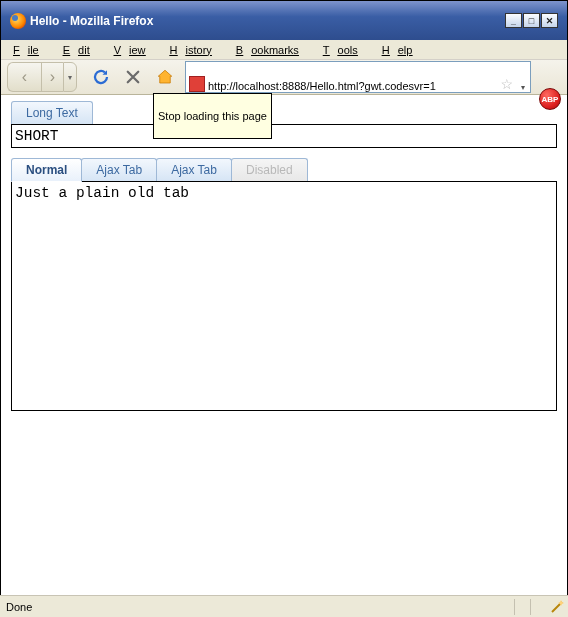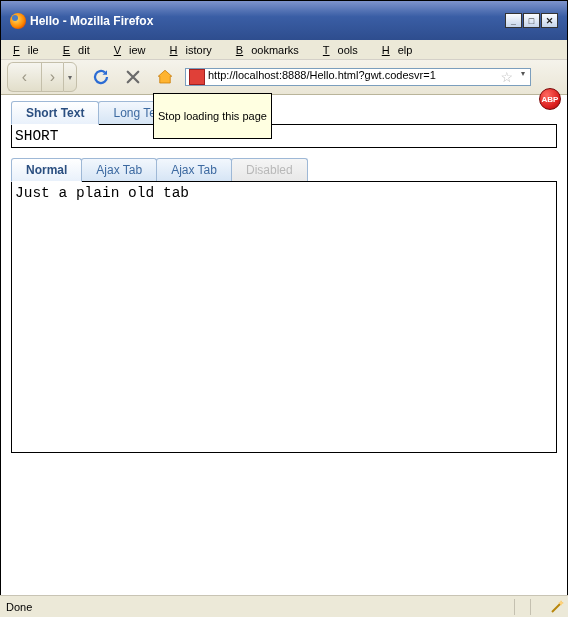--- a/index.html
+++ b/index.html
@@ -39,21 +39,21 @@
   background: linear-gradient(#fafcff, #c5d5ec);
   border: 1px solid #333; display: flex;
   align-items: center; justify-content: center;
   font-weight: bold; font-size: 9px; color: #222;
 }
 .menubar {
   height: 20px; background: #ece9d8;
   display: flex; align-items: center; padding-left: 4px;
   border-bottom: 1px solid #d4d0c8;
 }
-.menubar span { padding: 10px 8px; cursor: default; }
+.menubar span { padding: 10px 8px; cursor: default; text-decoration: underline; }
 .menubar span u { text-decoration: underline; }
 .toolbar {
   height: 35px; background: linear-gradient(#f5f3eb, #eae6d6);
   display: flex; align-items: center; padding: 0 6px;
   border-bottom: 1px solid #b9b49a; position: relative;
 }
 .navbtn {
   width: 34px; height: 30px; border-radius: 6px;
   background: linear-gradient(#f6f5ef, #e2deca);
   border: 1px solid #c4bfaa; display: flex;
@@ -64,22 +64,22 @@
 .nav-drop {
   width: 14px; height: 30px; background: linear-gradient(#f6f5ef, #e2deca);
   border: 1px solid #c4bfaa; border-radius: 0 6px 6px 0;
   display: flex; align-items: center; justify-content: center;
   margin-right: 8px;
 }
 .icon-chev { font-size: 16px; color: #9c9786; }
 .tb-icon { width: 20px; height: 20px; display: flex; align-items: center; justify-content: center; margin: 0 6px; cursor: pointer; }
 .reload svg, .stop svg, .home svg { width: 18px; height: 18px; }
 .urlbar {
-  flex: 1; height: 18px; background: #fff; border: 1px solid #7b9ebd;
-  display: flex; align-items: flex-start; margin: 12px 4px;
+  flex: 1; height: 32px; background: #fff; border: 1px solid #7b9ebd;
+  display: flex; align-items: flex-end; margin: 12px 4px;
 }
 .urlbar .page-icon {
   width: 16px; height: 16px; margin: 0 3px;
   background: #e04038; border: 1px solid #a02020;
 }
 .urlbar .url-text { flex: 1; font-size: 11px; color: #000; overflow: hidden; white-space: nowrap; }
 .urlbar .star { margin: 0 3px; color: #bbb; font-size: 14px; }
 .urlbar .drop { width: 14px; color: #555; font-size: 8px; text-align: center; }
 .abp {
   width: 22px; height: 22px; border-radius: 50%;
@@ -106,21 +106,21 @@
 .tab.active {
   background: linear-gradient(#ffffff, #e9f1fb);
   font-weight: bold; color: #2b4f80; position: relative; z-index: 1;
   border-bottom: 1px solid #fff; margin-bottom: -1px;
 }
 .tab.disabled { color: #b8b8b8; background: linear-gradient(#f5f5f5, #e8e8e8); cursor: default; }
 .tab-content {
   border: 1px solid #000000; padding: 3px;
   font-family: "Courier New", monospace; font-size: 14.5px;
 }
-.tab-content.tall { height: 272px; }
+.tab-content.tall { height: 230px; }
 .statusbar {
   position: absolute; bottom: 0; left: 0; right: 0;
   height: 22px; background: #ece9d8; border-top: 1px solid #c8c4b4;
   display: flex; align-items: center; padding: 0 6px; font-size: 11px; gap: 32px;
 }
 .status-segments { display:flex; margin-left:auto; }
 .status-seg { width: 16px; height: 16px; border-left: 1px solid #c4c0b0; }
 .status-icon { width:16px; height:16px; padding:0 3px; }
 </style>
 </head>
@@ -183,21 +183,20 @@
 
   <div class="abp">ABP</div>
 
   <div class="tooltip">Stop loading this page</div>
 </div>
 
 <div class="content">
 
   <div class="tabset">
     <div class="tab-row">
-      <div class="tab active">Short Text</div>
       <div class="tab">Long Text</div>
     </div>
     <div class="tab-content">SHORT</div>
   </div>
 
   <div class="tabset">
     <div class="tab-row">
       <div class="tab active">Normal</div>
       <div class="tab">Ajax Tab</div>
       <div class="tab">Ajax Tab</div>

